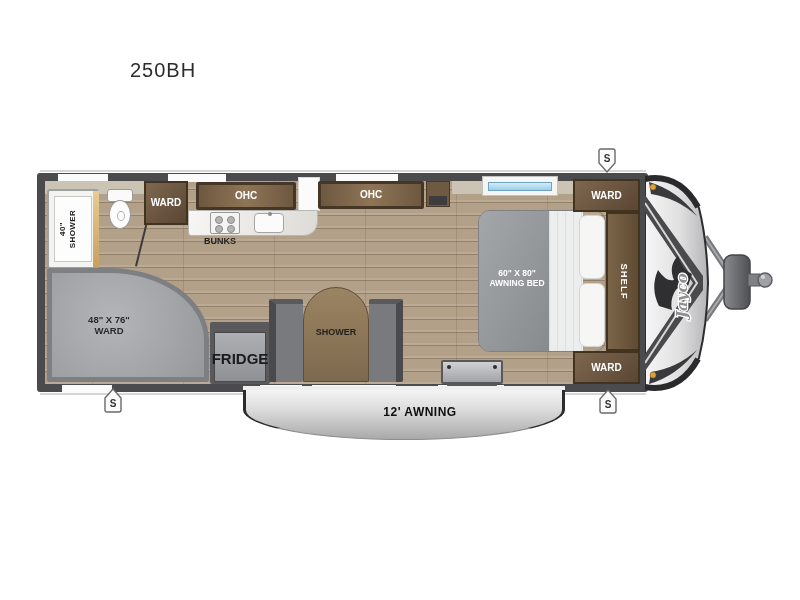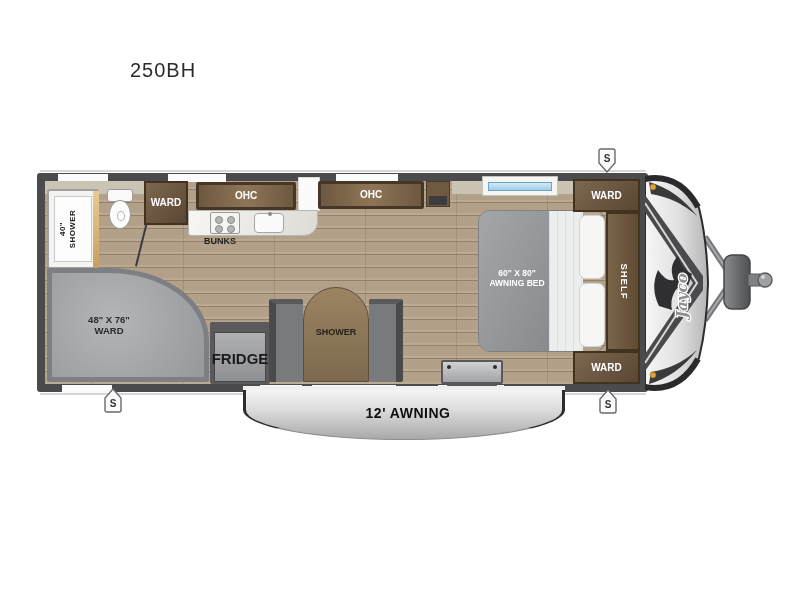--- a/index.html
+++ b/index.html
@@ -144,21 +144,21 @@
   <div class="abs" style="left:447px;top:384px;width:50px;height:22px;background:linear-gradient(180deg,#c6c7c9,#98999c);border:2px solid #58585a;border-radius:2px;box-sizing:border-box;">
     <div class="abs" style="left:3px;top:2px;width:4px;height:4px;border-radius:50%;background:#2e2e30;"></div>
     <div class="abs" style="left:39px;top:2px;width:4px;height:4px;border-radius:50%;background:#2e2e30;"></div>
   </div>
 
   <div class="abs" style="left:243px;top:386px;width:322px;height:4px;background:#efefef;"></div>
   <div class="abs" style="left:243px;top:390px;width:322px;height:50px;
               background:linear-gradient(180deg,#f4f4f4 0%,#dcdcdc 40%,#a9a9a9 100%);
               border-left:3px solid #2c2c2e;border-right:3px solid #2c2c2e;border-bottom:1px solid #8f8f8f;
               border-radius:0 0 160px 160px / 0 0 30px 30px;box-sizing:border-box;">
-    <div class="abs dlbl" style="left:4px;top:15px;width:100%;font-size:14px;color:#0e0e0e;letter-spacing:.5px;">12' AWNING</div>
+    <div class="abs dlbl" style="left:16px;top:15px;width:100%;font-size:12px;color:#0e0e0e;letter-spacing:.5px;">12' AWNING</div>
   </div>
 
   <svg class="abs" style="left:645px;top:170px;" width="130" height="226" viewBox="0 0 130 226">
     <defs>
       <linearGradient id="capG" x1="0" y1="0" x2="1" y2="0">
         <stop offset="0" stop-color="#f6f6f6"></stop>
           <stop offset=".55" stop-color="#e0e0e1"></stop>
           <stop offset="1" stop-color="#b5b5b7"></stop>
       </linearGradient>
       <linearGradient id="tankG" x1="0" y1="0" x2="1" y2="0">

